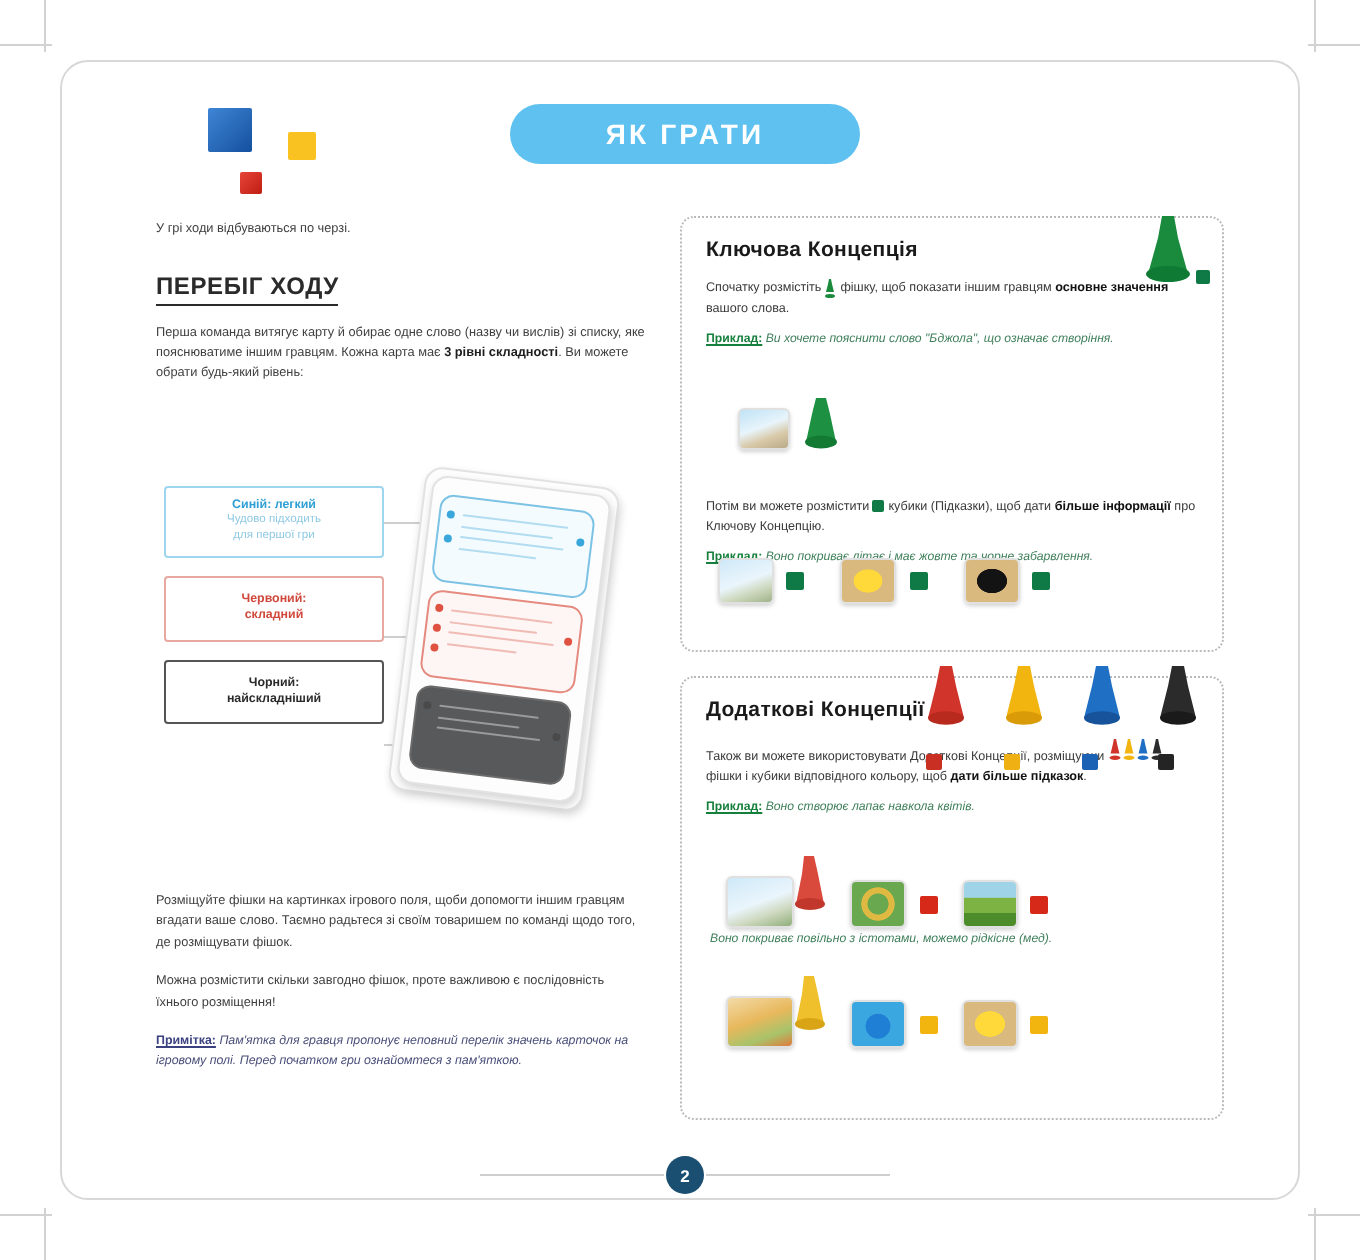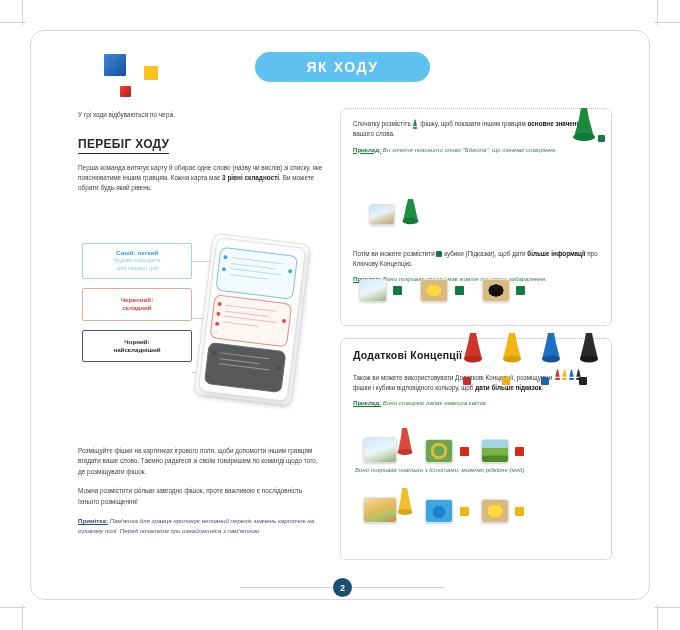--- a/index.html
+++ b/index.html
@@ -140,21 +140,21 @@
 
 <div class="page-frame"></div>
 
 <div class="deco" style="left:104px;top:54px;width:64px;height:50px;">
   <div class="sq" style="left:0px;top:0px;width:22px;height:22px;background:linear-gradient(135deg,#3f86d6,#14509e);"></div>
   <div class="sq" style="left:40px;top:12px;width:14px;height:14px;background:#f9c221;"></div>
   <div class="sq" style="left:16px;top:32px;width:11px;height:11px;background:linear-gradient(135deg,#e8453a,#c01d12);"></div>
 </div>
 
 <div class="banner">
-  <span class="banner-text">ЯК ХОДУ</span>
+  <span class="banner-text">ЯК ГРАТИ</span>
 </div>
 
 <div class="left-col">
   <p class="lead">У грі ходи відбуваються по черзі.</p>
   <h2 class="sect">ПЕРЕБІГ ХОДУ</h2>
   <p class="para">
     <span>Перша команда витягує карту й обирає одне слово (назву чи вислів) зі списку, яке пояснюватиме іншим гравцям. Кожна карта має </span><b>3 рівні складності</b><span>. Ви можете обрати будь-який рівень:</span>
   </p>
 </div>
 
@@ -218,20 +218,21 @@
 <div style="position:absolute;left:78px;top:446px;width:246px;">
   <p class="para">Розміщуйте фішки на картинках ігрового поля, щоби допомогти іншим гравцям вгадати ваше слово. Таємно радьтеся зі своїм товаришем по команді щодо того, де розміщувати фішок.</p>
   <p class="para">Можна розмістити скільки завгодно фішок, проте важливою є послідовність їхнього розміщення!</p>
   <p class="note">
     <span class="nb">Примітка:</span><span> Пам'ятка для гравця пропонує неповний перелік значень карточок на ігровому полі. Перед початком гри ознайомтеся з пам'яткою.</span>
   </p>
 </div>
 
 <div class="panel p-key">
   <div class="panel-inner">
+    <h3 class="ptitle">Ключова Концепція</h3>
     <p class="ptext">
       <span>Спочатку розмістіть </span><span class="pawn" style="width:6px;height:10px;"><svg width="6" height="10" viewBox="0 0 12 20">
             <path d="M5 1h2l1 5 2 8H2l2-8z" fill="#1a8a3c"></path>
             <ellipse cx="6" cy="18" rx="5" ry="2" fill="#1a8a3c"></ellipse>
           </svg></span><span> фішку, щоб показати іншим гравцям </span><b>основне значення</b><span> вашого слова.</span>
     </p>
     <p class="ex green">
       <span class="lbl">Приклад:</span><span> Ви хочете пояснити слово "Бджола", що означає створіння.</span>
     </p>
   </div>

